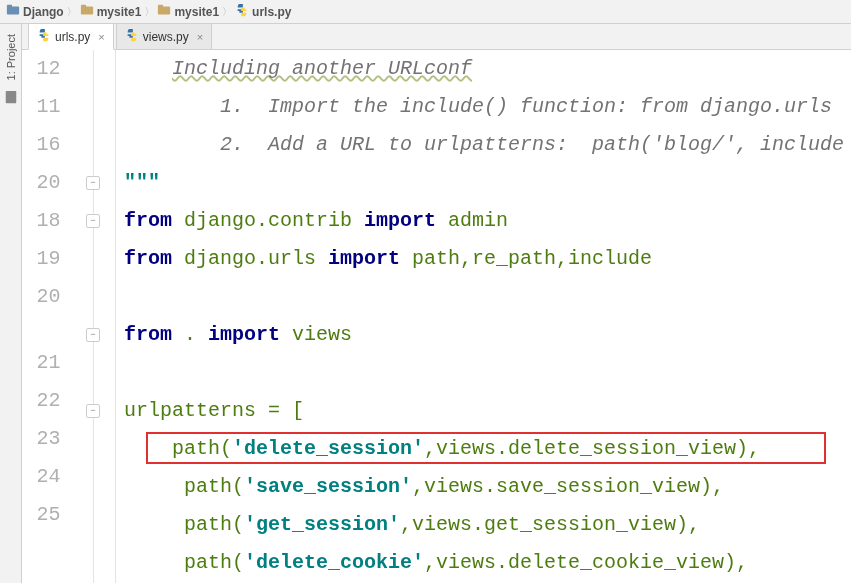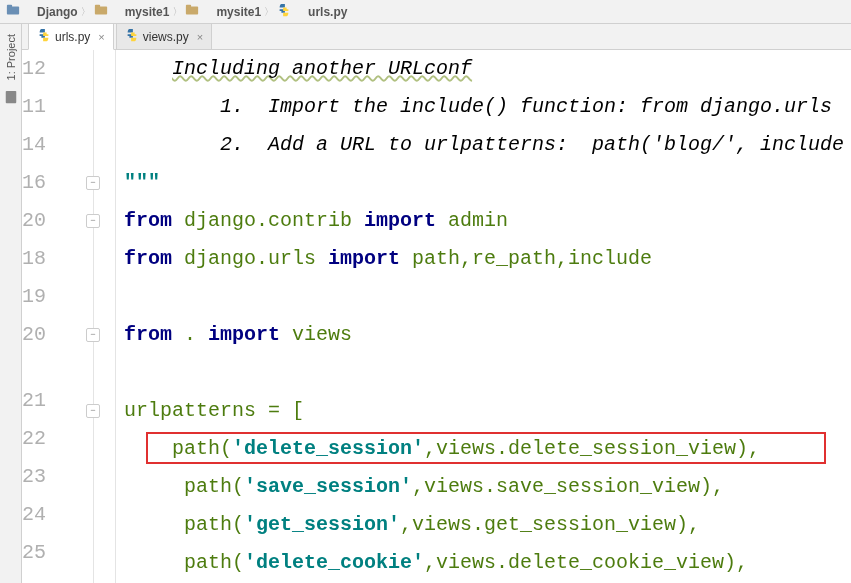--- a/index.html
+++ b/index.html
@@ -17,21 +17,21 @@
       background: #f2f2f2;
       border-bottom: 1px solid #d0d0d0;
       display: flex;
       align-items: center;
       padding: 0 6px;
       gap: 3px;
     }
     .breadcrumb-item {
       display: flex;
       align-items: center;
-      gap: 17px;
+      gap: 3px;
       color: #555;
       font-weight: bold;
     }
     .breadcrumb-sep {
       color: #aaa;
       font-size: 10px;
     }
     .folder-icon svg { width: 14px; height: 14px; }
     .py-icon svg { width: 14px; height: 14px; }
     .main {
@@ -102,21 +102,21 @@
       font-family: "Courier New", monospace;
       font-size: 20px;
       line-height: 38px;
       overflow: hidden;
       background: #fff;
     }
     .gutter {
       width: 72px;
       background: #fff;
       border-right: 1px solid #e4e4e4;
-      text-align: left;
+      text-align: center;
       padding-right: 18px;
       color: #b0b0b0;
       user-select: none;
       position: relative;
     }
     .gutter-extra {
       width: 22px;
       border-right: 1px solid #e4e4e4;
       position: relative;
     }
@@ -133,21 +133,21 @@
       color: #888;
       border-radius: 2px;
     }
     .code {
       flex: 1;
       padding-left: 8px;
       white-space: pre;
       position: relative;
     }
     .code-line { height: 38px; display: flex; align-items: center; }
-    .c-comment { color: #000000; font-style: italic; font-family: "Courier New", monospace; }
+    .c-comment { color: #737373; font-style: italic; font-family: "Courier New", monospace; }
     .c-string { color: #008080; font-weight: bold; }
     .c-keyword { color: #000080; font-weight: bold; }
     .c-plain { color: #4d7c0f; }
     .highlight-box {
       position: absolute;
       border: 2px solid #e03030;
       pointer-events: none;
     }
     .watermark {
       position: absolute;
@@ -236,21 +236,20 @@
         </span>
         <span>views.py</span>
         <span class="close-x">×</span>
       </div>
     </div>
 
     <div class="editor">
       <div class="gutter" id="gutter">
           <div style="height: 38px;">12</div>
           <div style="height: 38px;">11</div>
-          <div style="height: 38px;">14</div>
           <div style="height: 38px;">16</div>
           <div style="height: 38px;">20</div>
           <div style="height: 38px;">18</div>
           <div style="height: 38px;">19</div>
           <div style="height: 38px;">20</div>
           <div style="height: 38px; margin-top: 28px;">21</div>
           <div style="height: 38px;">22</div>
           <div style="height: 38px;">23</div>
           <div style="height: 38px;">24</div>
           <div style="height: 38px;">25</div>

